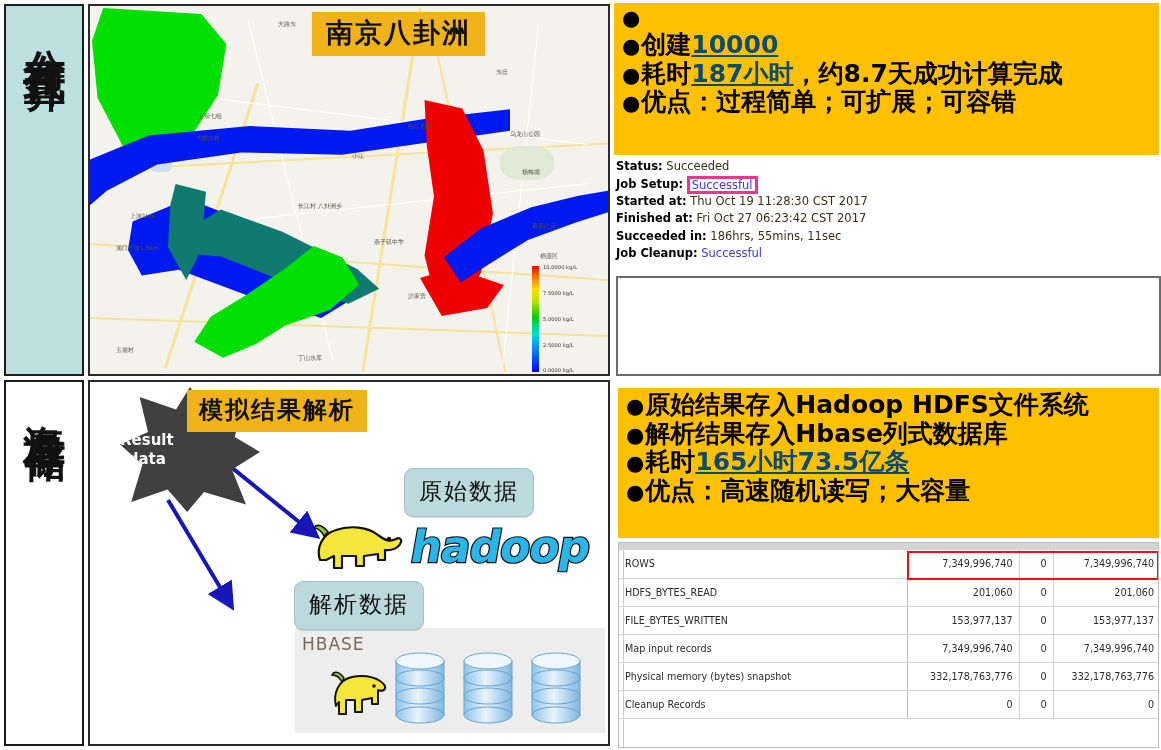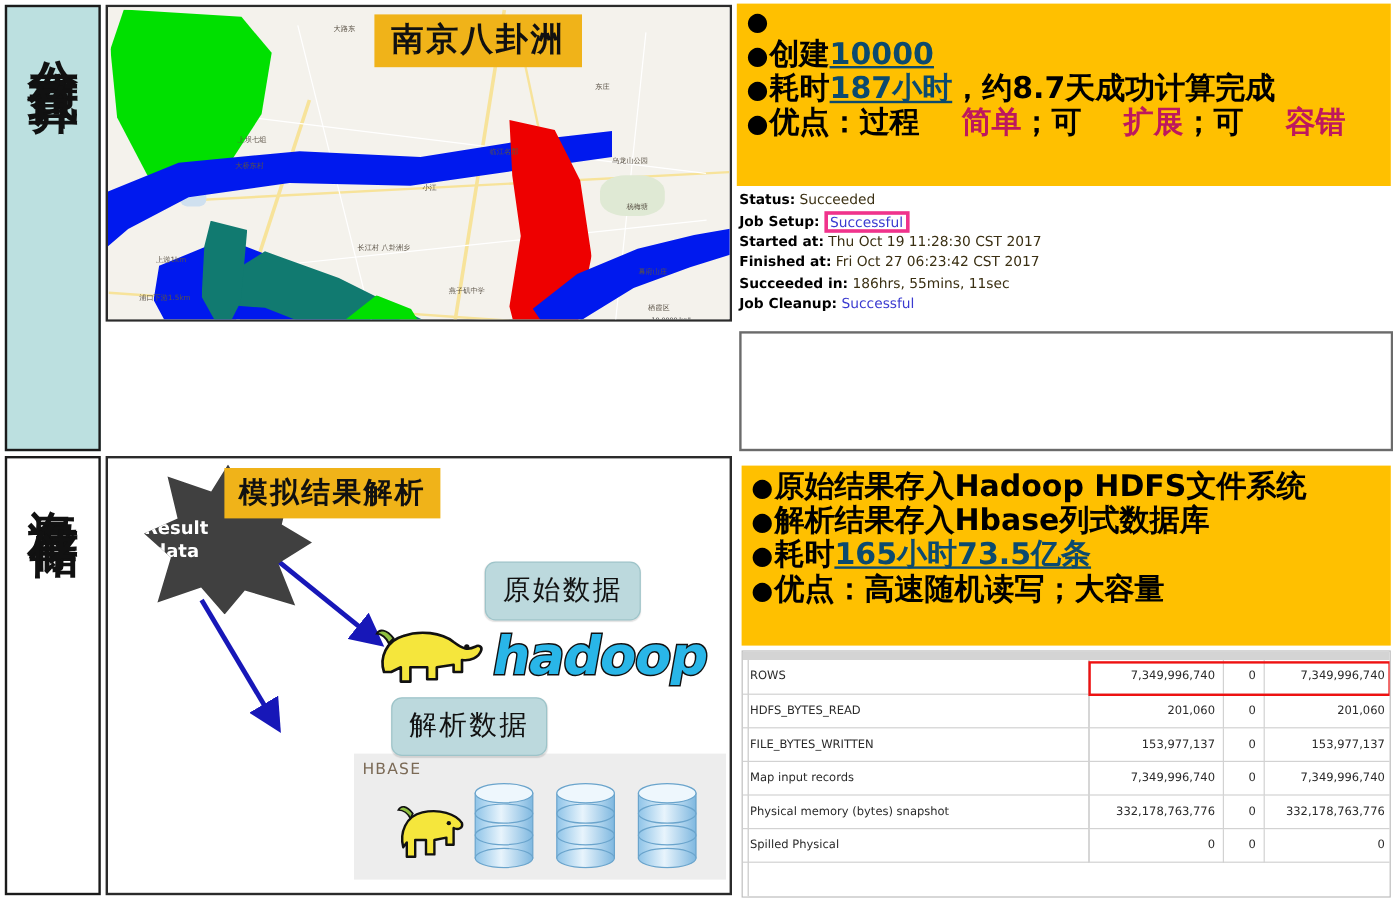--- a/index.html
+++ b/index.html
@@ -25,21 +25,21 @@
   #vlabel-bot { top:380px; height:366px; background:#ffffff; }
   .vtext {
     writing-mode:vertical-rl; text-orientation:upright;
     font-size:42px; font-weight:700; color:#111;
     letter-spacing:5px; line-height:1.02;
     font-family:"DejaVu Sans","Liberation Sans",sans-serif;
   }
 
   
   #map-panel {
-    position:absolute; left:88px; top:4px; width:522px; height:264px;
+    position:absolute; left:88px; top:4px; width:522px; height:372px;
     border:2px solid #2b2b2b; background:#ffffff; overflow:hidden;
   }
   #map-img { position:absolute; left:0; top:0; width:518px; height:368px; }
   .mapbg { position:absolute; inset:0; background:#f4f2ec; }
   .maproad { position:absolute; background:#f7e39a; }
   .maproad.thin { background:#ffffff; }
   .mapgreenpark { position:absolute; background:#dfe9d4; border-radius:40%; }
   .mapwater { position:absolute; background:#cfe0ef; }
   .maplbl {
     position:absolute; font-size:6px; color:#5a5246; white-space:nowrap;
@@ -81,21 +81,21 @@
   }
   .bul {
     display:flex; align-items:baseline;
     font-size:25px; font-weight:700; color:#000; line-height:1.02;
     margin-bottom:3px;
     font-family:"DejaVu Sans","Liberation Sans",sans-serif;
     white-space:nowrap;
   }
   .bul .dot { font-size:21px; margin-right:1px; line-height:1; }
   .blue-u { color:#0c4a6e; text-decoration:underline; }
-  .red-t { color:#be185d;margin-left:35px; }
+  .red-t { color:#000000; }
 
   
   #jobsum {
     position:absolute; left:616px; top:158px; width:420px;
     font-size:11.5px; color:#3a2f12; line-height:1.49;
     font-family:"DejaVu Sans","Liberation Sans",sans-serif;
   }
   #jobsum .k { font-weight:700; color:#000; }
   #jobsum .lnk { color:#3a3ad0; }
   #jobsum .row { white-space:nowrap; }
@@ -132,29 +132,29 @@
   }
   .callout {
     position:absolute;
     background:#bcd9dd; border:1px solid #9dc4c9; border-radius:9px;
     color:#111; font-size:23px; font-weight:400;
     padding:7px 14px 9px 14px; letter-spacing:2px;
     font-family:"DejaVu Sans","Liberation Sans",sans-serif;
     box-shadow:0 1px 1px rgba(0,0,0,.12);
   }
   #callout-raw { left:314px; top:86px; }
-  #callout-parsed { left:204px; top:199px;margin-left:32px; }
+  #callout-parsed { left:204px; top:199px; }
 
   #hadoop-logo { position:absolute; left:216px; top:126px; width:288px; height:72px; }
   #hbase-band {
     position:absolute; left:205px; top:246px; width:310px; height:105px;
     background:#ededed;
   }
   #hbase-txt {
-    position:absolute; left:212px; top:252px; font-size:13px; color:#7b6a56;
+    position:absolute; left:212px; top:252px; font-size:17px; color:#7b6a56;
     font-family:"DejaVu Sans","Liberation Sans",sans-serif; letter-spacing:1px;
   }
   .cyl { position:absolute; width:52px; height:72px; }
 
   
   #cnt-wrap {
     position:absolute; left:618px; top:542px; width:541px; height:206px;
     border:1px solid #bdbdbd; background:#fff; overflow:hidden;
   }
   #cnt-topbar { position:absolute; left:0; top:0; width:541px; height:7px; background:#d4d4d4; }
@@ -439,21 +439,21 @@
           <td class="z">0</td>
           <td class="t">7,349,996,740</td>
         </tr>
         <tr>
           <td class="nm">Physical memory (bytes) snapshot</td>
           <td class="v">332,178,763,776</td>
           <td class="z">0</td>
           <td class="t">332,178,763,776</td>
         </tr>
         <tr>
-          <td class="nm">Spilled Physical</td>
+          <td class="nm">Cleanup Records</td>
           <td class="v">0</td>
           <td class="z">0</td>
           <td class="t">0</td>
         </tr>
       </tbody>
     </table>
     <div id="cnt-hl"></div>
   </div>
 
 </div>

